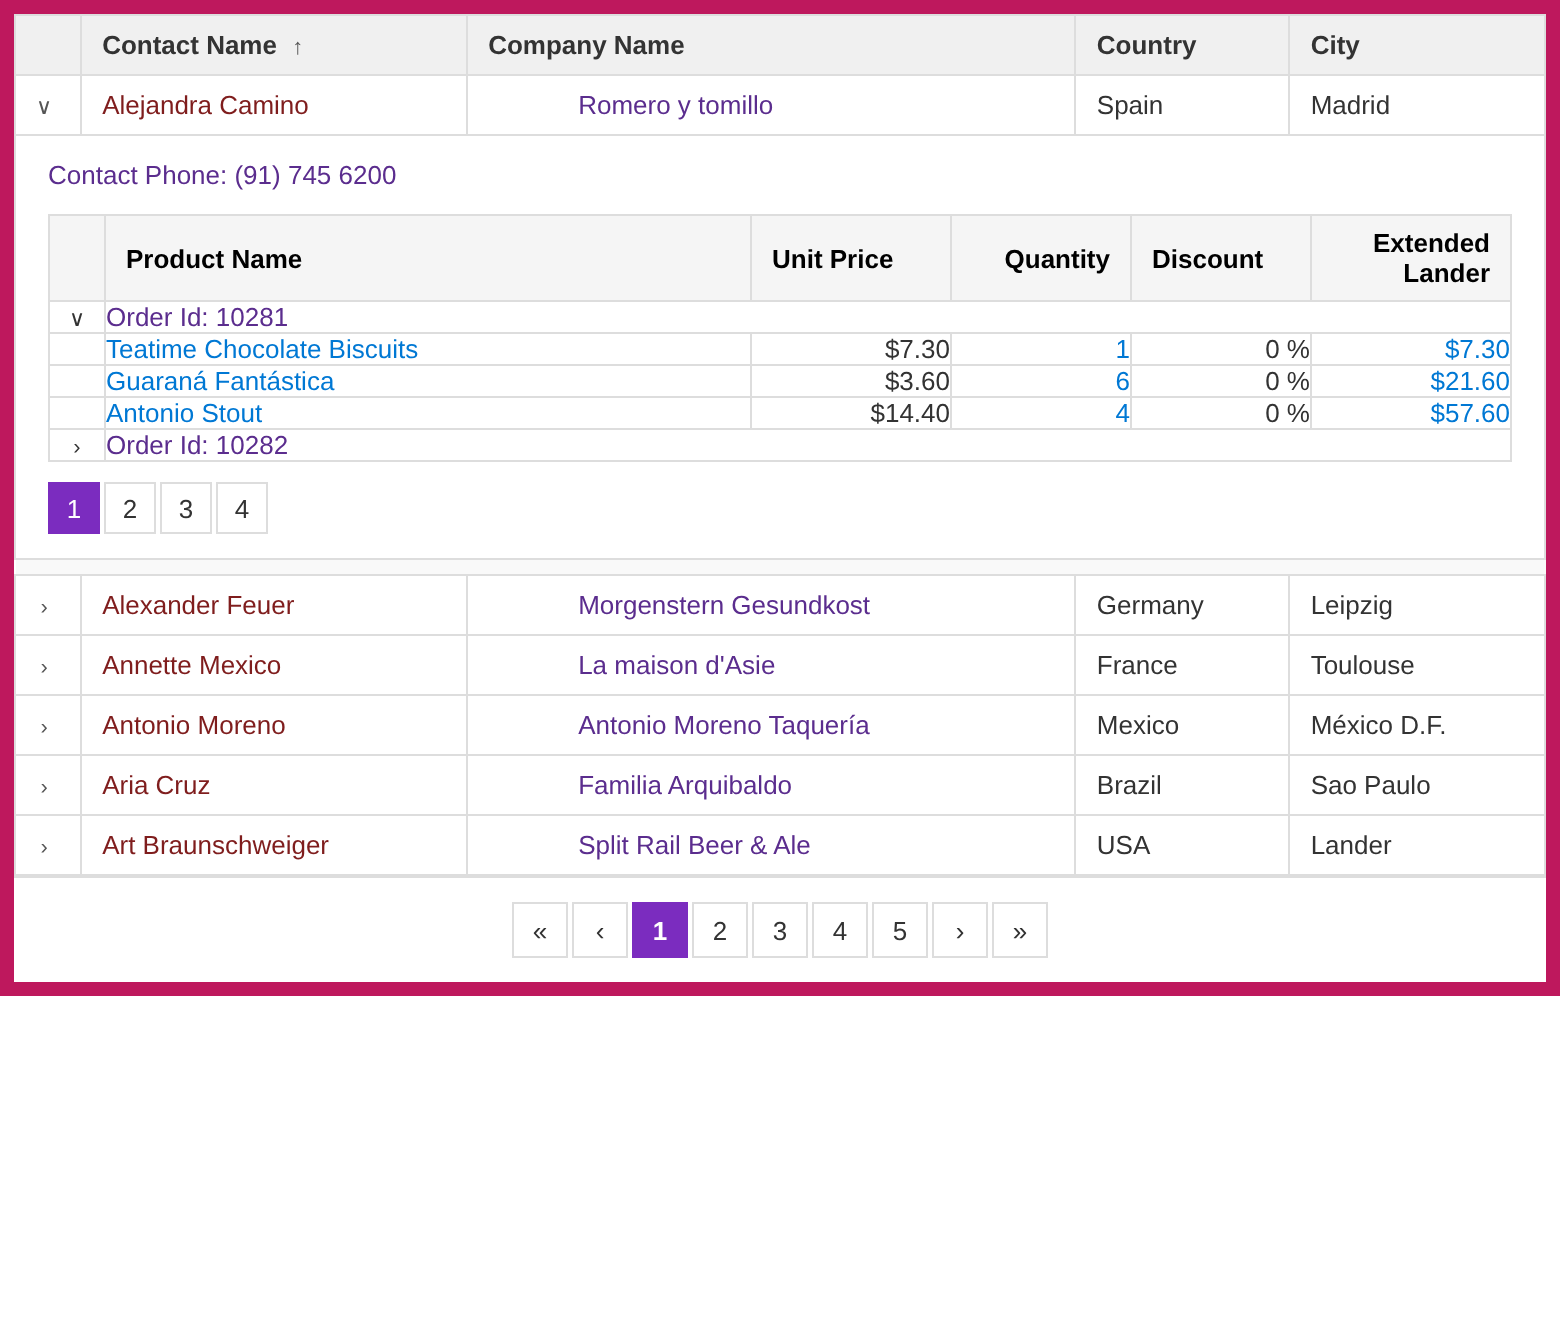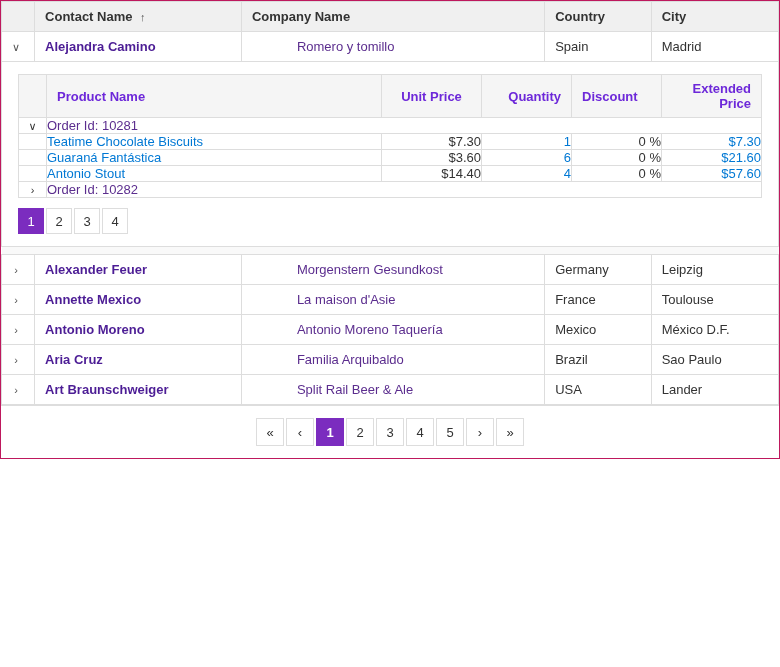--- a/index.html
+++ b/index.html
@@ -39,23 +39,23 @@
     
     .expand-icon {
       color: #555;
       margin-right: 4px;
       font-size: 11px;
       cursor: pointer;
     }
 
     
     .contact-link {
-      color: #4c1d95;
+      color: #7f1d1d;
       text-decoration: none;
-      font-weight: bold;
+      font-weight: normal;
     }
     .company-link {
       color: #5b2d8e;
       text-decoration: none;
       margin-left: 45px;
     }
 
     
     .sort-icon {
       font-size: 11px;
@@ -81,21 +81,21 @@
       border: 1px solid #ddd;
     }
     .order-table th, .order-table td {
       border: 1px solid #ddd;
       padding: 6px 10px;
       text-align: left;
     }
     .order-table th {
       background: #f5f5f5;
       font-weight: bold;
-      color: #6d28d9;
+      color: #000000;
     }
     .order-table td.right {
       text-align: right;
     }
 
     
     .order-id-row td {
       background: #fafafa;
       font-weight: normal;
       color: #333;
@@ -173,21 +173,21 @@
     }
     .pagination-bar .pg-btn.active {
       background: #7b2cbf;
       color: #fff;
       border-color: #7b2cbf;
       font-weight: bold;
     }
 
     
     .outer-wrapper {
-      border: 1px solid #be185d;
+      border: 7px solid #be185d;
     }
 
     .chevron-down { display: inline-block; transform: rotate(0deg); }
     .chevron-right { display: inline-block; }
 
     
     .separator-row td {
       padding: 0;
       height: 8px;
       background: #f9f9f9;
@@ -234,39 +234,40 @@
           <span>Spain</span>
         </td>
         <td>
           <span>Madrid</span>
         </td>
       </tr>
 
       <tr class="expanded-row">
         <td colspan="5">
           <div class="detail-panel">
+            <div class="contact-phone">Contact Phone: (91) 745 6200</div>
 
             <table class="order-table">
               <thead>
                 <tr>
                   <th style="width:28px;"></th>
                   <th>
                     <span>Product Name</span>
                   </th>
-                  <th style="text-align:center; width:100px;">
+                  <th style="text-align:left; width:100px;">
                     <span>Unit Price</span>
                   </th>
                   <th style="text-align:right; width:90px;">
                     <span>Quantity</span>
                   </th>
                   <th style="text-align:left; width:90px;">
                     <span>Discount</span>
                   </th>
                   <th style="text-align:right; width:100px;">
-                    <span>Extended Price</span>
+                    <span>Extended Lander</span>
                   </th>
                 </tr>
               </thead>
               <tbody id="order-tbody">
 
               <tr class="order-id-row">
     <td style="text-align:center;">
       <span style="font-size:11px;">∨</span>
     </td>
     <td colspan="5">

